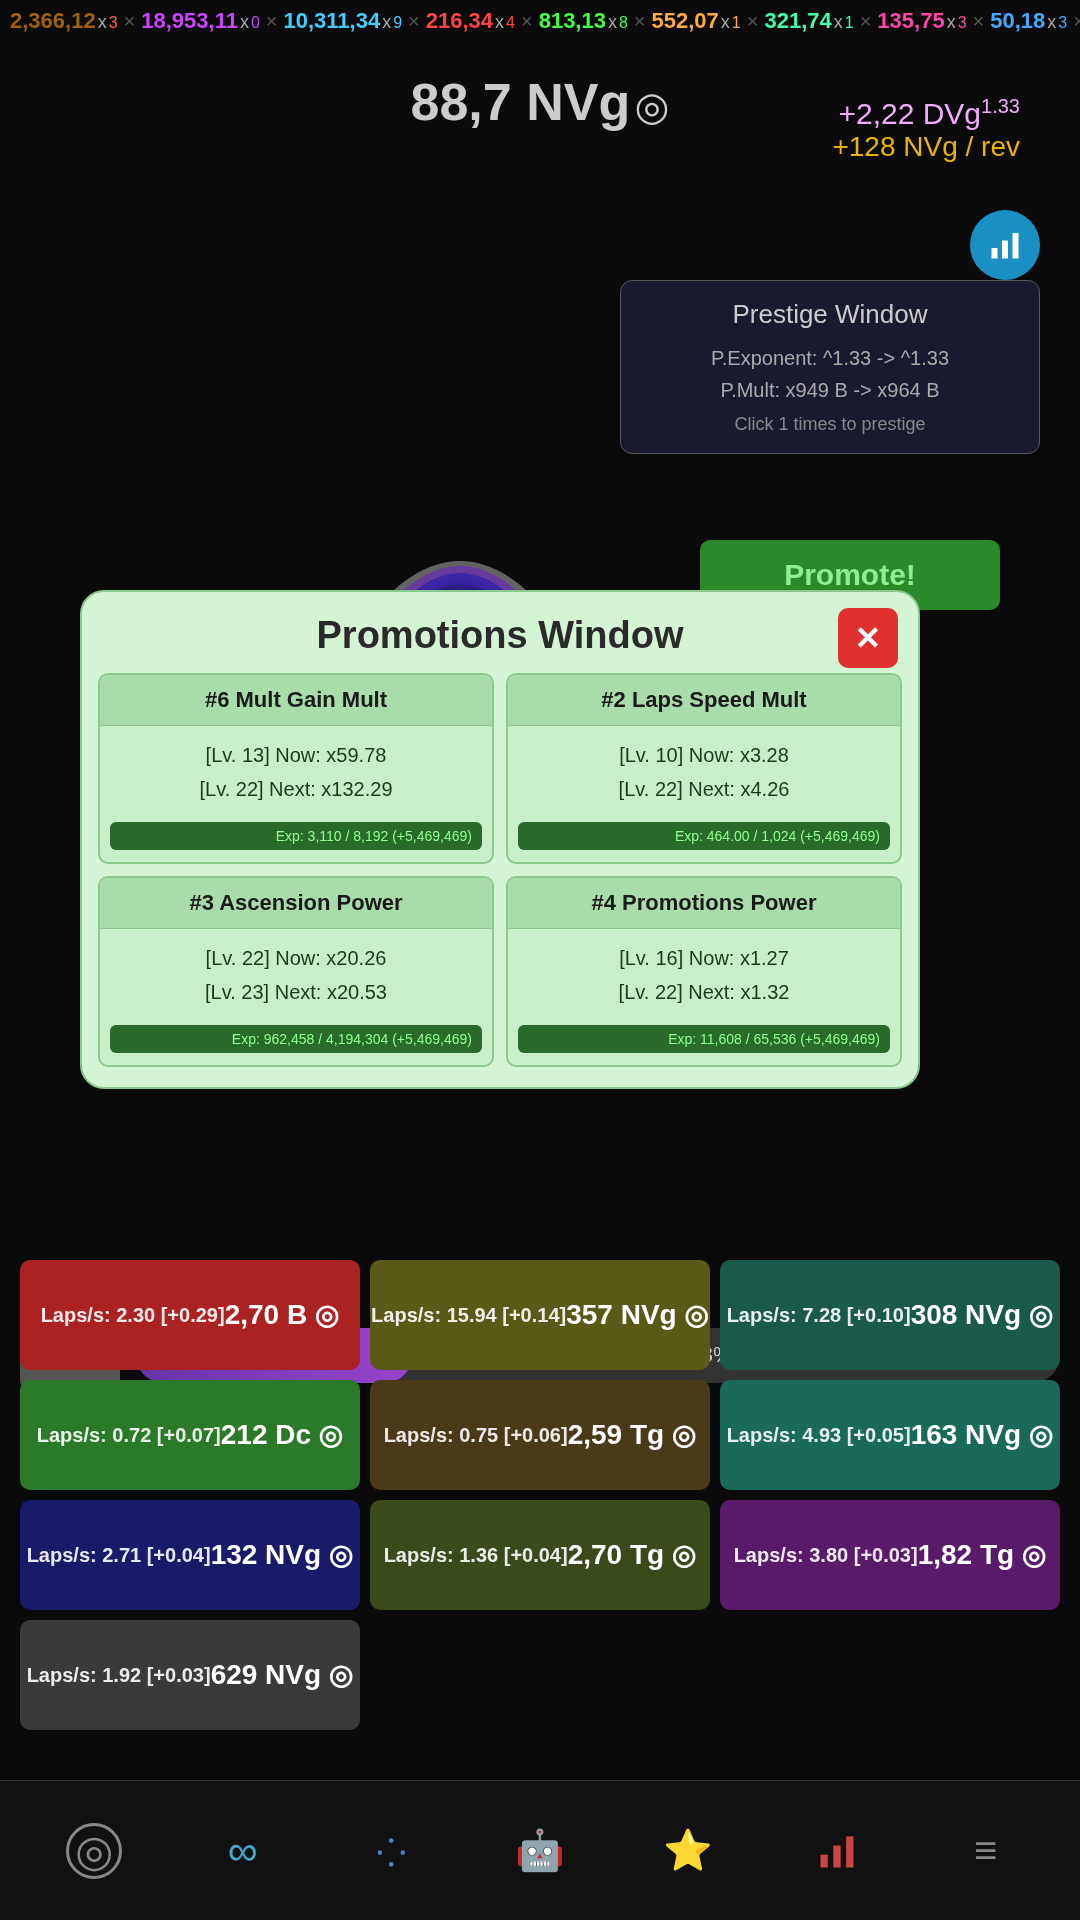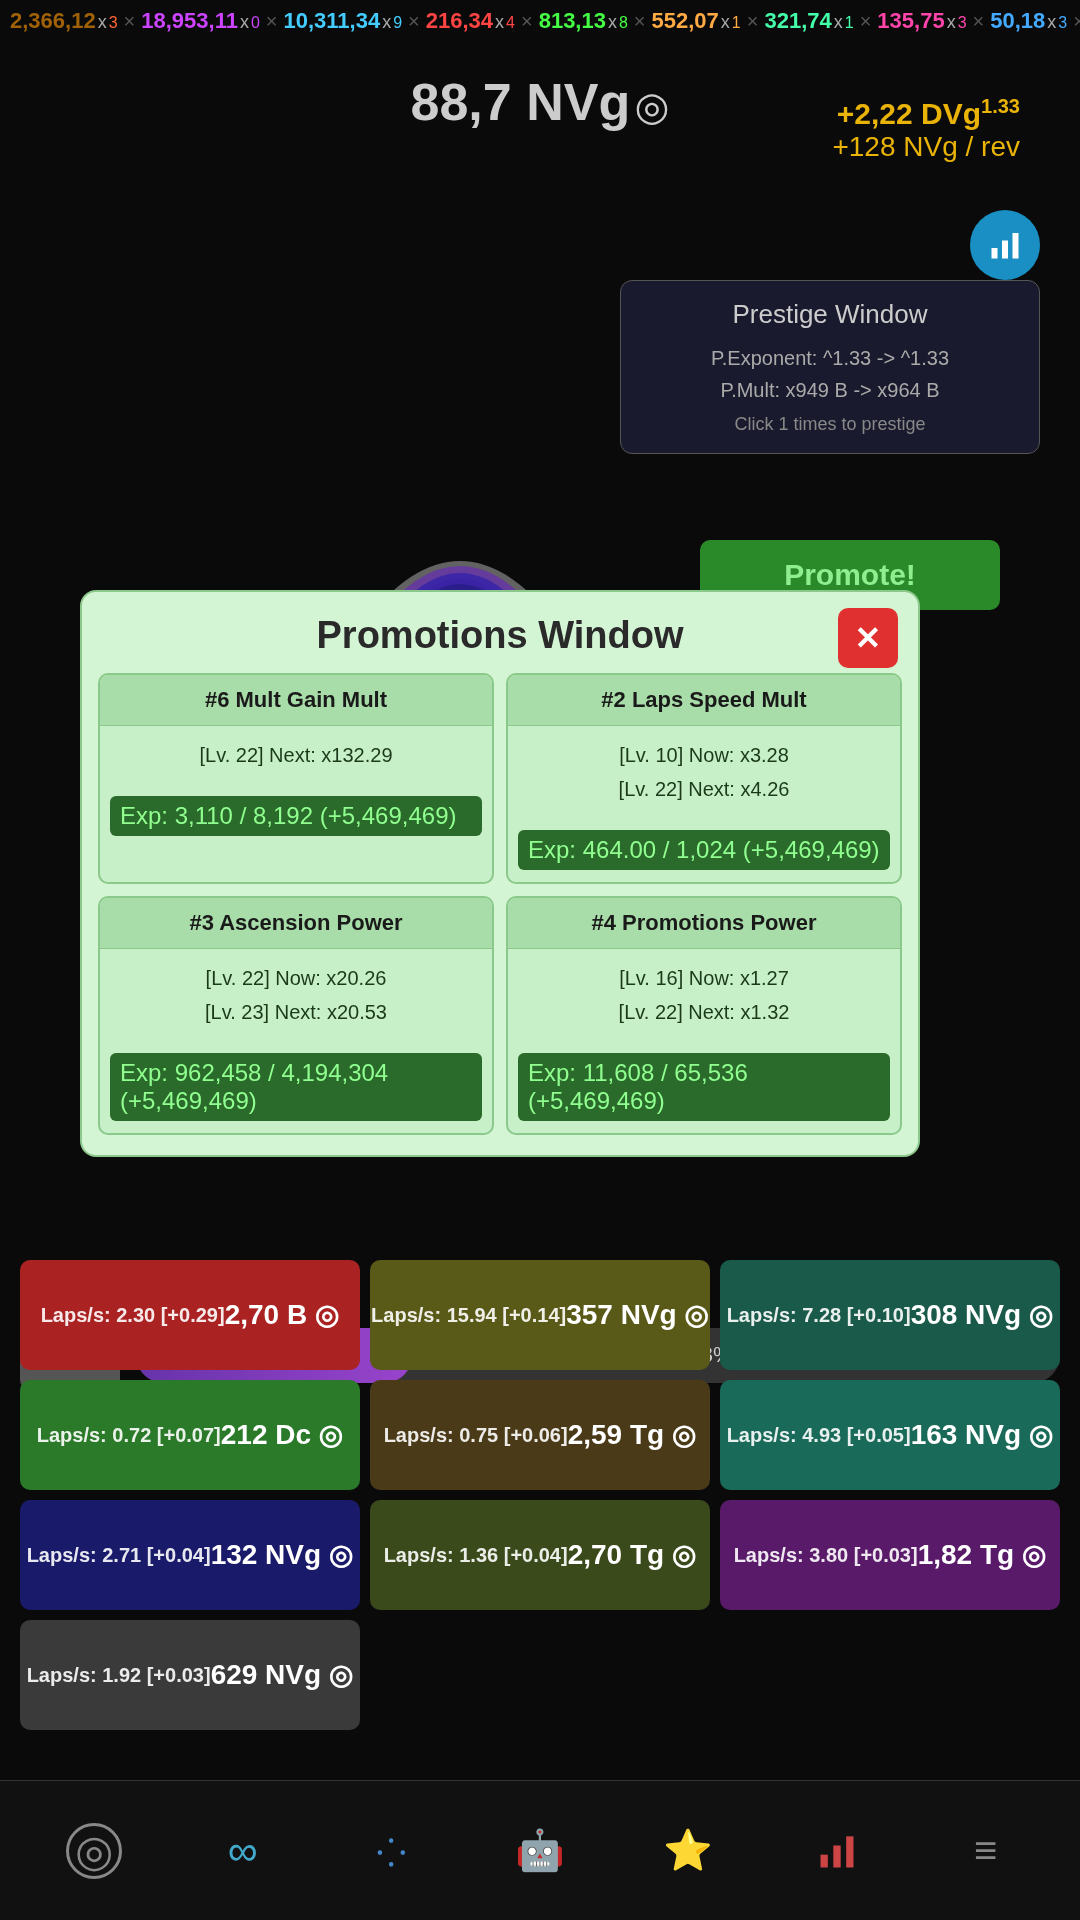--- a/index.html
+++ b/index.html
@@ -118,21 +118,21 @@
       overflow: hidden;
     }
 
     
     .modal-overlay {
       position: absolute;
       left: 80px;
       top: 590px;
       width: 840px;
       background: #d4f5d4;
-      border-radius: 16px;
+      border-radius: 24px;
       padding: 0 0 20px 0;
       border: 2px solid #8bc88b;
     }
     .modal-header {
       display: flex;
       align-items: center;
       justify-content: center;
       padding: 22px 20px 16px 20px;
       position: relative;
     }
@@ -185,23 +185,23 @@
     .promo-card-body .level-info {
       font-size: 20px;
       color: #1a3a1a;
       line-height: 1.7;
       text-align: center;
     }
     .promo-card-body .exp-bar {
       background: #2a6a2a;
       border-radius: 6px;
       padding: 6px 10px;
-      margin-top: 24px;
-      text-align: left;
-      font-size: 24px;
+      margin-top: 16px;
+      text-align: right;
+      font-size: 14px;
       color: #90ff90;
     }
 
     
     .progress-area {
       position: absolute;
       bottom: 530px;
       left: 0;
       right: 0;
       display: flex;
@@ -375,21 +375,21 @@
   <span class="ticker-sep">×</span>
 
 </div>
 
 <div class="main-currency">
   <span class="amount">88,7 NVg</span>
   <span class="target-icon"> ◎</span>
 </div>
 
 <div style="position:absolute;right:60px;top:95px;text-align:right;">
-  <div style="font-size:30px;color:#eab308;font-weight:bold;">+2,22 DVg<sup style="font-size:20px">1.33</sup></div>
+  <div style="font-size:30px;color:#f0abfc;font-weight:normal;">+2,22 DVg<sup style="font-size:20px">1.33</sup></div>
   <div style="font-size:28px;color:#eab308;">+128 NVg / rev</div>
 </div>
 
 <div class="chart-btn">
   <svg viewBox="0 0 24 24">
     <rect x="3" y="14" width="4" height="7"></rect>
     <rect x="10" y="9" width="4" height="12"></rect>
     <rect x="17" y="4" width="4" height="17"></rect>
   </svg>
 </div>
@@ -414,20 +414,21 @@
 <div class="modal-overlay">
   <div class="modal-header">
     <span class="modal-title">Promotions Window</span>
     <div class="modal-close">✕</div>
   </div>
   <div class="promo-grid">
 
     <div class="promo-card">
       <div class="promo-card-header">#6 Mult Gain Mult</div>
       <div class="promo-card-body">
+        <div class="level-info">[Lv. 13] Now: x59.78</div>
         <div class="level-info">[Lv. 22] Next: x132.29</div>
         <div class="exp-bar">Exp: 3,110 / 8,192 (+5,469,469)</div>
       </div>
     </div>
 
     <div class="promo-card">
       <div class="promo-card-header">#2 Laps Speed Mult</div>
       <div class="promo-card-body">
         <div class="level-info">[Lv. 10] Now: x3.28</div>
         <div class="level-info">[Lv. 22] Next: x4.26</div>

